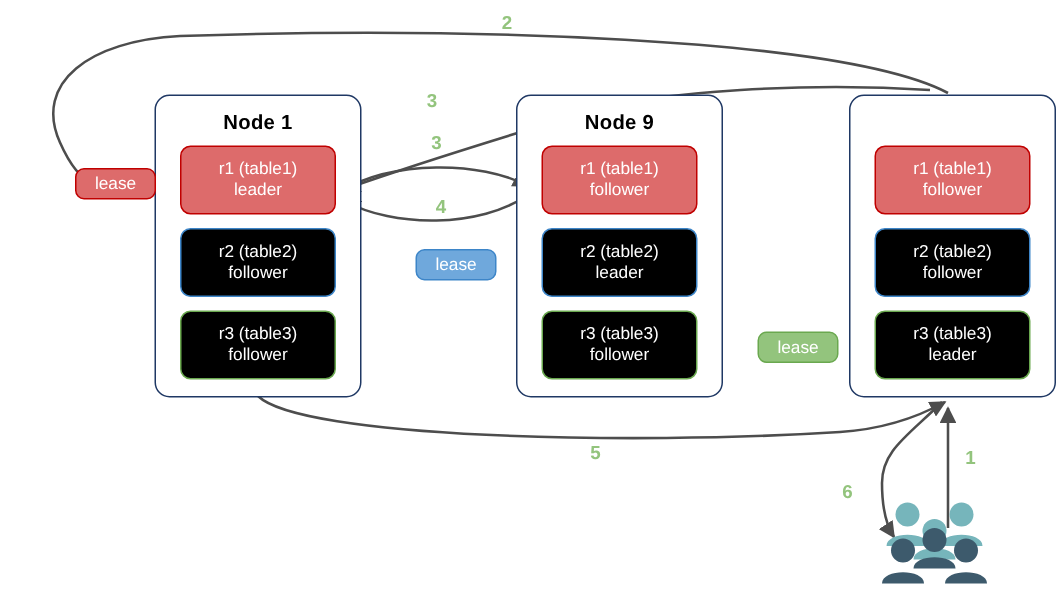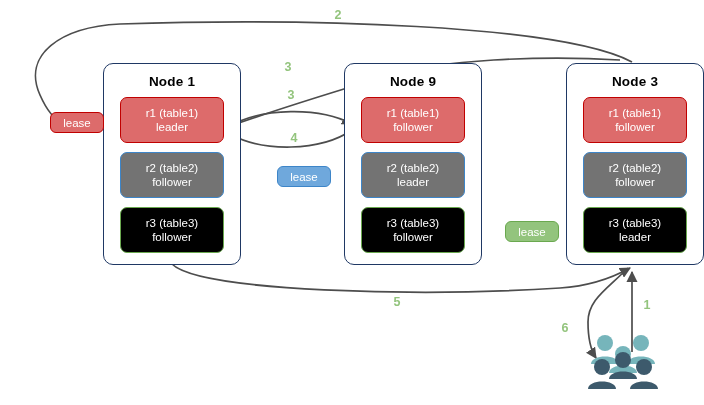--- a/index.html
+++ b/index.html
@@ -24,21 +24,21 @@
   .replica{
     position:absolute;left:16px;right:16px;
     height:46px;border-radius:7px;
     box-sizing:border-box;
     display:flex;flex-direction:column;
     align-items:center;justify-content:center;
     color:#ffffff;font-size:11.5px;line-height:14px;
     text-align:left;
   }
   .rep-red{background:#dd6b6b;border:1.6px solid #c00000;}
-  .rep-blue{background:#737373;border:1.6px solid #3d85c8;}
+  .rep-blue{background:#000000;border:1.6px solid #3d85c8;}
   .rep-green{background:#000000;border:1.6px solid #6aa84f;}
   .lease{
     position:absolute;
     border-radius:6px;
     box-sizing:border-box;
     display:flex;align-items:center;justify-content:center;
     color:#ffffff;font-size:11.5px;
     height:21px;width:54px;
   }
   .lease-red{background:#dd6b6b;border:1.6px solid #c00000;}
@@ -104,21 +104,20 @@
       <span>r2 (table2)</span>
       <span>leader</span>
     </div>
     <div class="replica rep-green" style="top:143px;">
       <span>r3 (table3)</span>
       <span>follower</span>
     </div>
   </div>
 
   <div class="node-box" style="left:566px;top:63px;width:138px;height:202px;">
-    <div class="node-title">Node 3</div>
     <div class="replica rep-red" style="top:33px;">
       <span>r1 (table1)</span>
       <span>follower</span>
     </div>
     <div class="replica rep-blue" style="top:88px;">
       <span>r2 (table2)</span>
       <span>follower</span>
     </div>
     <div class="replica rep-green" style="top:143px;">
       <span>r3 (table3)</span>

